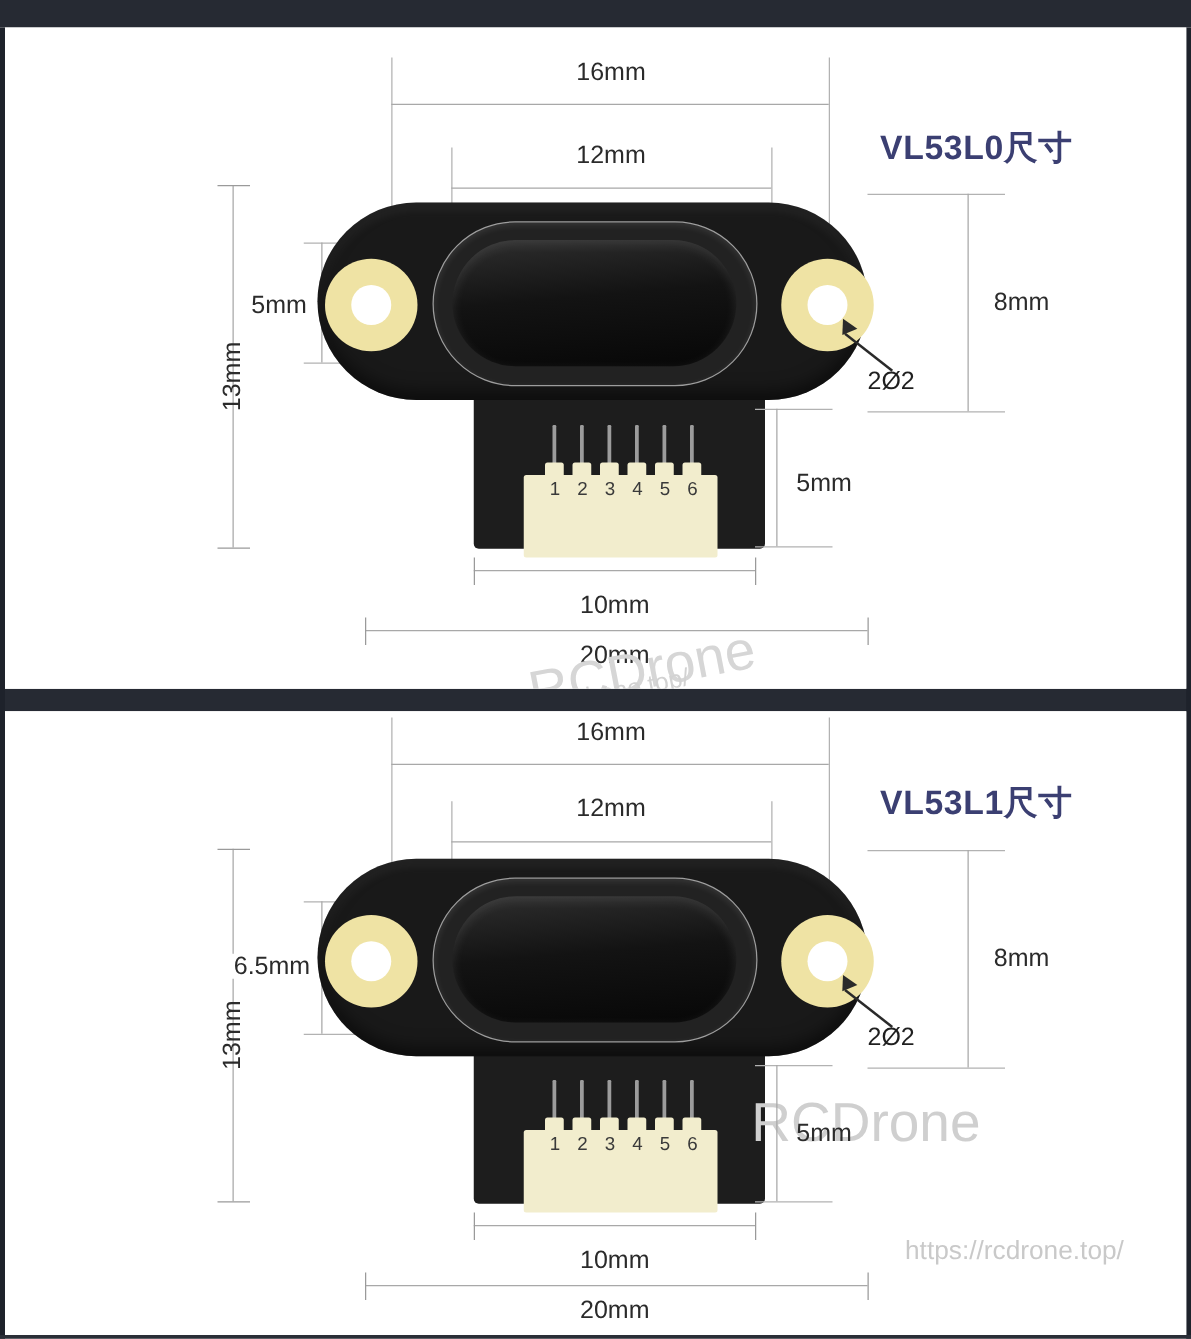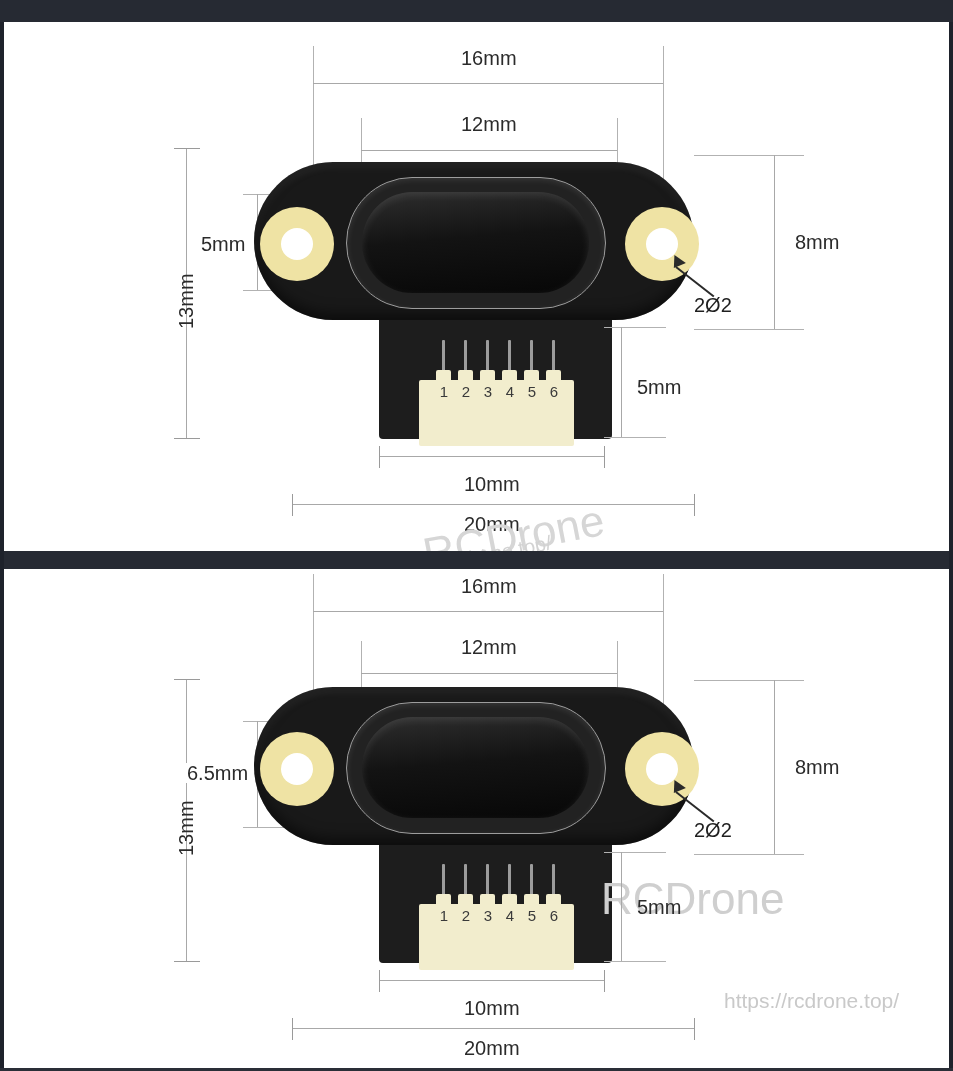--- a/index.html
+++ b/index.html
@@ -101,20 +101,21 @@
 <div class="page">
 
   <div class="bar-top"></div>
   <div class="bar-mid"></div>
   <div class="edge-left"></div>
   <div class="edge-right"></div>
   <div class="bar-bottom"></div>
 
   <div class="panel" id="panel-1">
 
+    <div class="title" style="left:700px;top:78px;">VL53L0尺寸</div>
 
     <div class="ext-v" style="left:309px;top:24px;height:150px;"></div>
     <div class="ext-v" style="left:659px;top:24px;height:150px;"></div>
     <div class="dline-h" style="left:309px;top:61px;width:350px;"></div>
     <div class="dlabel" style="left:452px;top:26px;">16mm</div>
 
     <div class="ext-v" style="left:357px;top:96px;height:175px;"></div>
     <div class="ext-v" style="left:613px;top:96px;height:175px;"></div>
     <div class="dline-h" style="left:357px;top:128px;width:256px;"></div>
     <div class="dlabel" style="left:452px;top:92px;">12mm</div>
@@ -186,20 +187,21 @@
     <div class="tick-v" style="left:288px;top:472px;height:22px;"></div>
     <div class="tick-v" style="left:690px;top:472px;height:22px;"></div>
     <div class="dlabel nobg" style="left:455px;top:492px;">20mm</div>
 
     <div class="wm-big tilt" style="left:418px;top:490px;">RCDrone</div>
     <div class="wm-url tilt" style="left:382px;top:525px;">https://rcdrone.top/</div>
   </div>
 
   <div class="panel" id="panel-2">
 
+    <div class="title" style="left:700px;top:55px;">VL53L1尺寸</div>
 
     <div class="ext-v" style="left:309px;top:5px;height:148px;"></div>
     <div class="ext-v" style="left:659px;top:5px;height:148px;"></div>
     <div class="dline-h" style="left:309px;top:42px;width:350px;"></div>
     <div class="dlabel" style="left:452px;top:7px;">16mm</div>
 
     <div class="ext-v" style="left:357px;top:72px;height:155px;"></div>
     <div class="ext-v" style="left:613px;top:72px;height:155px;"></div>
     <div class="dline-h" style="left:357px;top:104px;width:256px;"></div>
     <div class="dlabel" style="left:452px;top:68px;">12mm</div>

